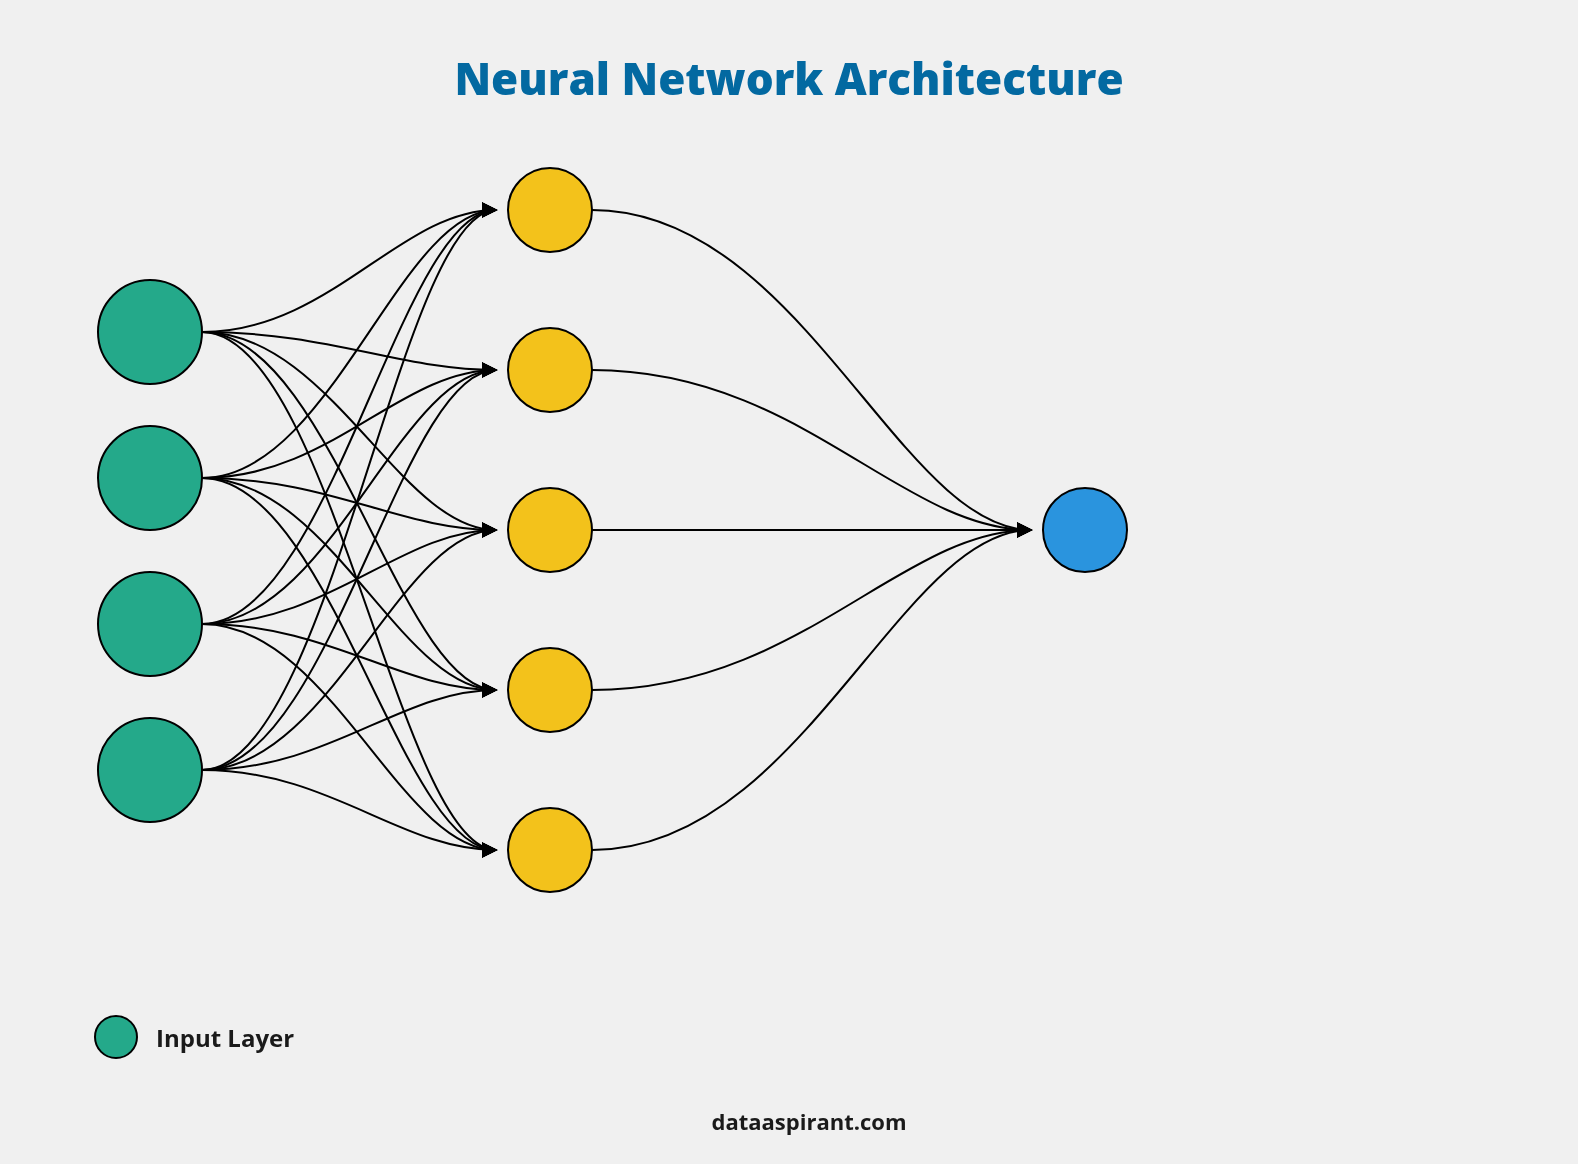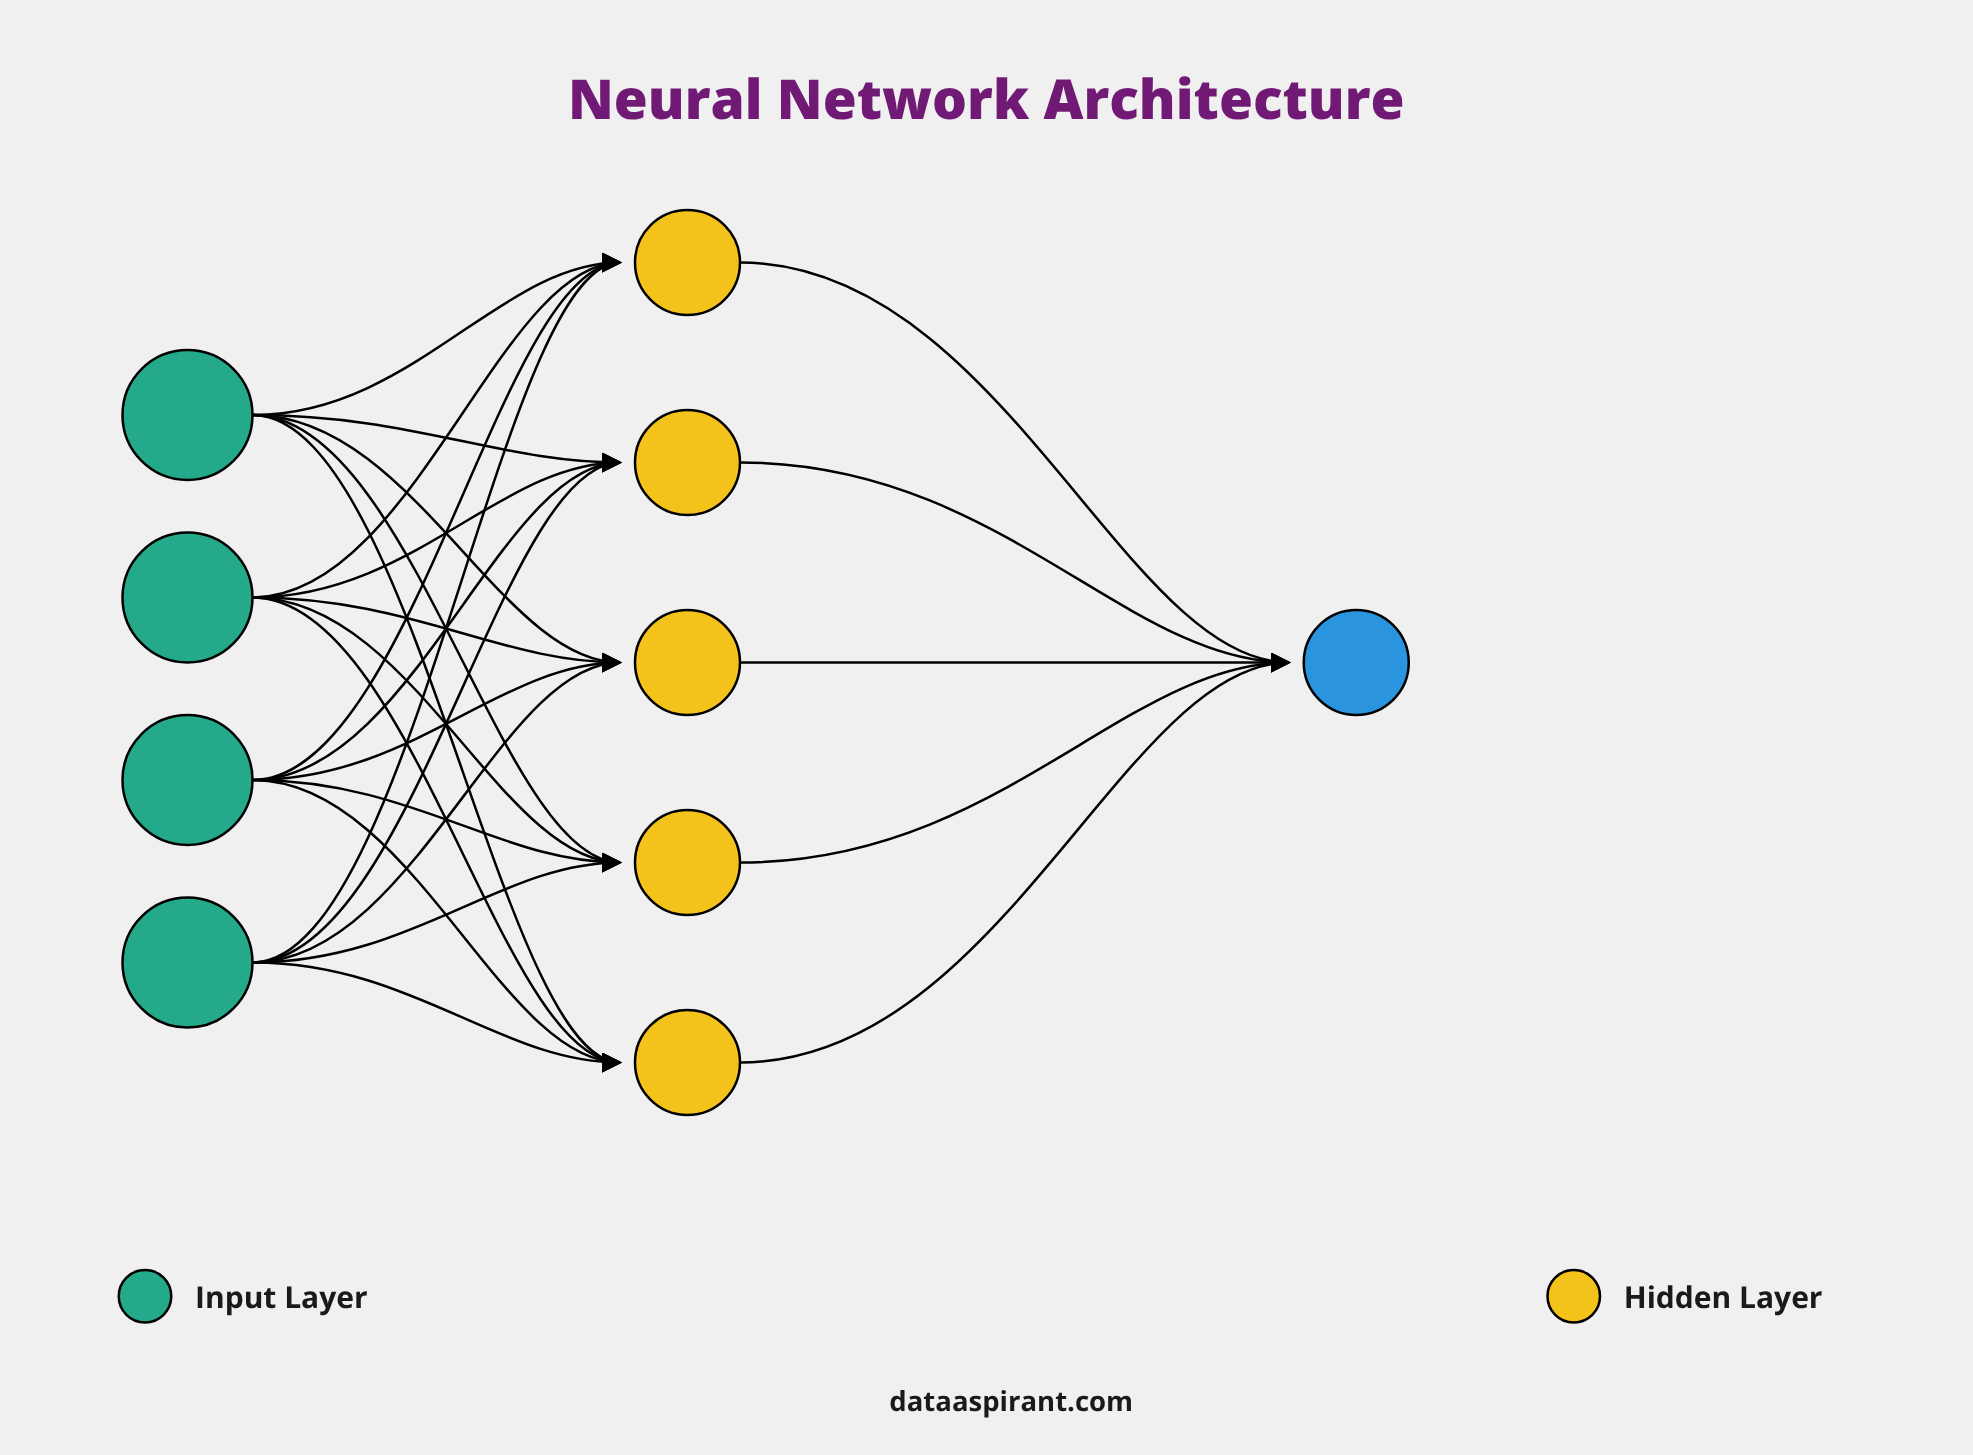--- a/index.html
+++ b/index.html
@@ -1,17 +1,17 @@
 <!DOCTYPE html>
 <html><head>
 <meta charset="utf-8">
 <style>
   html,body{margin:0;padding:0;width:1578px;height:1164px;background:#f0f0f0;font-family:"Open Sans","Helvetica Neue",Arial,sans-serif;color:#1a1a1a;}
   .canvas{position:relative;width:1578px;height:1164px;}
-  .title{position:absolute;top:48px;left:0;width:100%;text-align:center;font-size:44px;font-weight:800;color:#701a75;}
+  .title{position:absolute;top:48px;left:0;width:100%;text-align:center;font-size:44px;font-weight:800;color:#0369a1;}
   svg.net{position:absolute;top:0;left:0;width:1578px;height:1164px;}
   .legend{position:absolute;bottom:105px;left:94px;right:120px;display:flex;justify-content:space-between;align-items:center;}
   .legend-item{display:flex;align-items:center;gap:18px;font-size:24px;font-weight:700;}
   .swatch{display:inline-block;border:2px solid #000;border-radius:50%;}
   .sw-input{width:40px;height:40px;background:#24a98a;}
   .sw-hidden{width:40px;height:40px;background:#f3c21b;}
   .sw-output{width:40px;height:40px;background:#2a94de;}
   .credit{position:absolute;bottom:28px;left:0;width:100%;text-align:center;font-size:22px;font-weight:700;color:#1a1a1a;padding-left:20px;}
 </style>
 </head>
@@ -81,20 +81,16 @@
     <g>
       <circle cx="1085" cy="530" r="42" fill="#2a94de" stroke="#000" stroke-width="2"></circle>
     </g>
   </svg>
 
   <div class="legend">
     <div class="legend-item">
       <span class="swatch sw-input"></span>
       <span>Input Layer</span>
     </div>
-    <div class="legend-item">
-      <span class="swatch sw-hidden"></span>
-      <span>Hidden Layer</span>
-    </div>
   </div>
 
   <div class="credit">dataaspirant.com</div>
 </div>
 
 </body></html>

